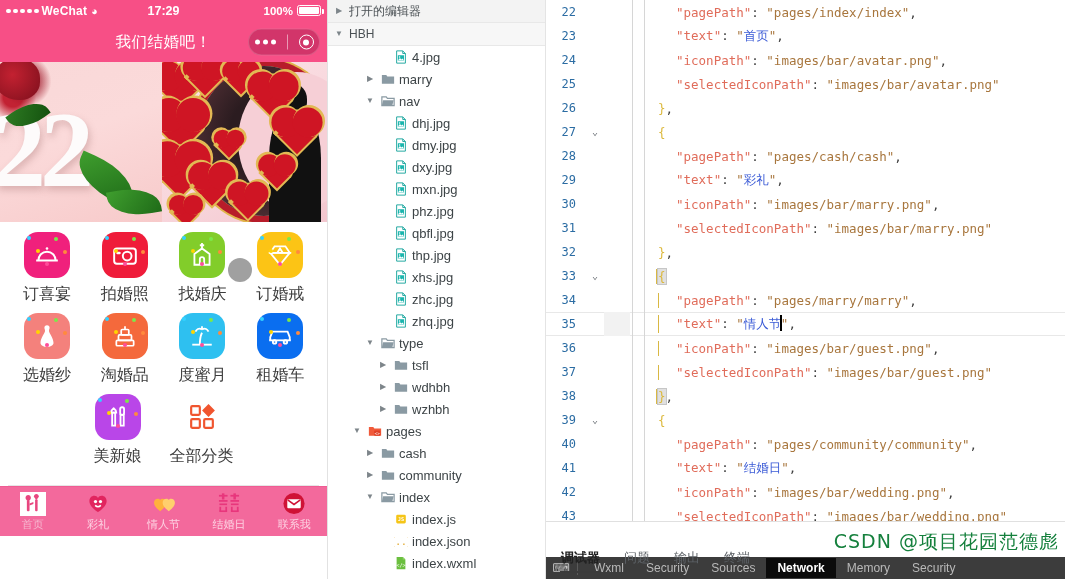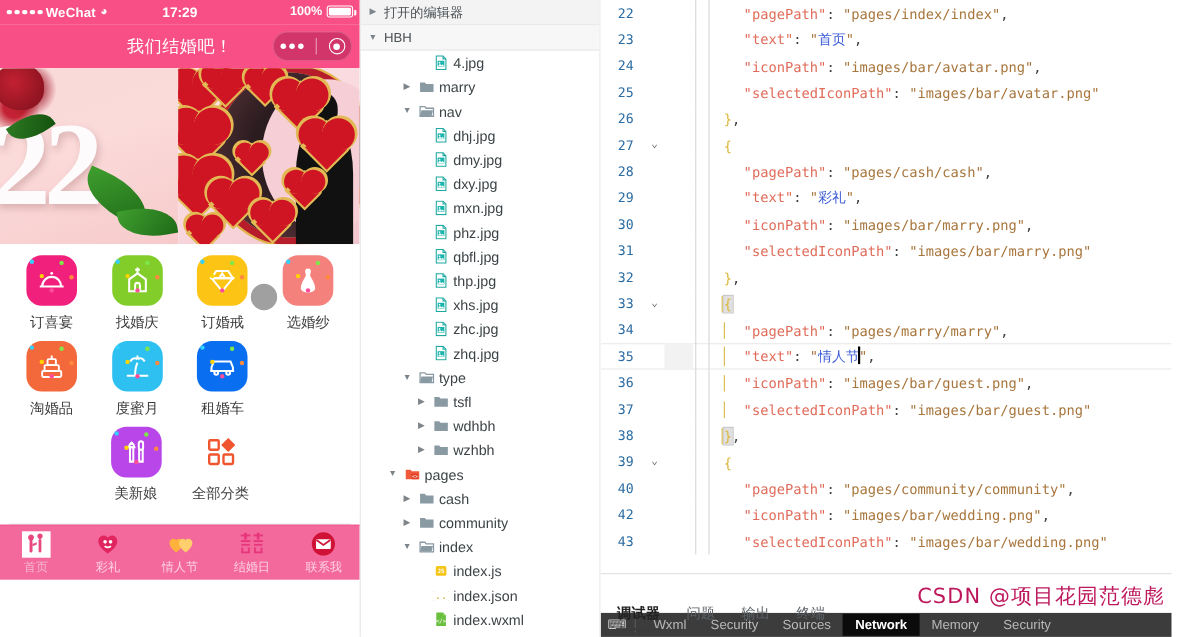--- a/index.html
+++ b/index.html
@@ -124,21 +124,21 @@
   
   .grid-wrap { padding: 10px 8px 4px; background:#fff; }
   .grid { display: grid; grid-template-columns: repeat(4, 1fr); row-gap: 8px; }
   .gitem { display: flex; flex-direction: column; align-items: center; }
   .gicon {
     width: 46px; height: 46px; border-radius: 14px;
     display: flex; align-items: center; justify-content: center;
     color: #fff; position: relative;
   }
   .gicon svg { width: 26px; height: 26px; }
-  .glabel { margin-top: 6px; font-size: 13px; color: #3c3c3c; }
+  .glabel { margin-top: 6px; font-size: 16px; color: #3c3c3c; }
   .confetti { position: absolute; width: 4px; height: 4px; border-radius: 50%; }
 
   .tail-row { display: flex; justify-content: center; gap: 28px; padding: 8px 0 10px; background: #fff; }
   .divider-line { height: 1px; background: #e6e6e6; margin: 4px 8px 0; }
 
   .fillspace { flex: 1; background: #fff; }
 
   
   .tabbar {
     height: 50px; background: #f3699c; display: flex; align-items: center;
@@ -212,21 +212,21 @@
     position: relative;
   }
   .ptab { font-size: 13px; color: #5c6166; position: relative; padding: 4px 1px 6px; margin-top: 39px; }
   .ptab.active { color: #222; font-weight: bold; }
   .ptab.active::after {
     content:""; position: absolute; left: 0; right: 0; bottom: 0;
     height: 2px; background: #3b3b3b;
   }
   .watermark {
     position: absolute; right: 6px; bottom: 2px;
-    font-size: 19px; color: #be185d; white-space: nowrap;
+    font-size: 19px; color: #15803d; white-space: nowrap;
     font-family: "DejaVu Sans", sans-serif; letter-spacing: 1px;
   }
   .devbar {
     height: 22px; background: #3c3c3c; display: flex; align-items: center;
     gap: 0; padding-left: 4px; overflow: hidden;
   }
   .dev-ico { width: 22px; display:flex; align-items:center; justify-content:center; color:#c8c8c8; font-size: 12px; }
   .dev-sep { width: 1px; height: 13px; background: #5a5a5a; margin: 0 5px; }
   .dtab { font-size: 12px; color: #b9b9b9; padding: 3px 11px; }
   .dtab.active { color: #ffffff; background: #0b0b0b; font-weight: bold; }
@@ -346,20 +346,35 @@
                 <path d="M2 17h20M4 17a8 8 0 0116 0"></path>
                 <circle cx="12" cy="6" r="1.2" fill="#fff" stroke="none"></circle>
               </svg>
               <span class="confetti" style="background: rgb(51, 209, 255); left: 3px; top: 4px;"></span>
               <span class="confetti" style="background: rgb(255, 212, 0); left: 12px; top: 17px;"></span>
               <span class="confetti" style="background: rgb(255, 77, 154); left: 21px; top: 30px;"></span>
               <span class="confetti" style="background: rgb(124, 232, 74); left: 30px; top: 5px;"></span>
               <span class="confetti" style="background: rgb(255, 138, 61); left: 39px; top: 18px;"></span>
             </div>
             <div class="glabel">订喜宴</div>
+          </div>
+          <div class="gitem">
+            <div class="gicon" style="background: rgb(239, 28, 58);">
+              <svg viewBox="0 0 24 24" fill="none" stroke="#fff" stroke-width="1.8">
+                <rect x="2" y="6" width="20" height="14" rx="2.5"></rect>
+                <circle cx="14" cy="13" r="4"></circle>
+                <rect x="4" y="9" width="4" height="2.4" rx="1" fill="#fff" stroke="none"></rect>
+              </svg>
+              <span class="confetti" style="background: rgb(51, 209, 255); left: 3px; top: 4px;"></span>
+              <span class="confetti" style="background: rgb(255, 212, 0); left: 12px; top: 17px;"></span>
+              <span class="confetti" style="background: rgb(255, 77, 154); left: 21px; top: 30px;"></span>
+              <span class="confetti" style="background: rgb(124, 232, 74); left: 30px; top: 5px;"></span>
+              <span class="confetti" style="background: rgb(255, 138, 61); left: 39px; top: 18px;"></span>
+            </div>
+            <div class="glabel">拍婚照</div>
           </div>
           <div class="gitem">
             <div class="gicon" style="background: rgb(130, 205, 42);">
               <svg viewBox="0 0 24 24" fill="none" stroke="#fff" stroke-width="1.7">
                 <path d="M12 1v5M10 3h4"></path>
                 <path d="M5 21V11l7-5 7 5v10z"></path>
                 <path d="M10 21v-5a2 2 0 014 0v5"></path>
               </svg>
               <span class="confetti" style="background: rgb(51, 209, 255); left: 3px; top: 4px;"></span>
               <span class="confetti" style="background: rgb(255, 212, 0); left: 12px; top: 17px;"></span>
@@ -1040,20 +1055,30 @@
             <span class="lnum">40</span>
             <span class="fold"></span>
             <span class="gutter-zone"></span>
             <span class="guides">
               <i style="left:2px"></i>
               <i style="left:14px"></i>
             </span>
             <span class="ctext" style="padding-left: 28px;"><span class="k">"pagePath"</span><span class="p">: </span><span class="s">"pages/community/community"</span><span class="p">,</span></span>
           </div>
           <div class="cline">
+            <span class="lnum">41</span>
+            <span class="fold"></span>
+            <span class="gutter-zone"></span>
+            <span class="guides">
+              <i style="left:2px"></i>
+              <i style="left:14px"></i>
+            </span>
+            <span class="ctext" style="padding-left: 28px;"><span class="k">"text"</span><span class="p">: </span><span class="s">"</span><span class="cn">结婚日</span><span class="s">"</span><span class="p">,</span></span>
+          </div>
+          <div class="cline">
             <span class="lnum">42</span>
             <span class="fold"></span>
             <span class="gutter-zone"></span>
             <span class="guides">
               <i style="left:2px"></i>
               <i style="left:14px"></i>
             </span>
             <span class="ctext" style="padding-left: 28px;"><span class="k">"iconPath"</span><span class="p">: </span><span class="s">"images/bar/wedding.png"</span><span class="p">,</span></span>
           </div>
           <div class="cline">

